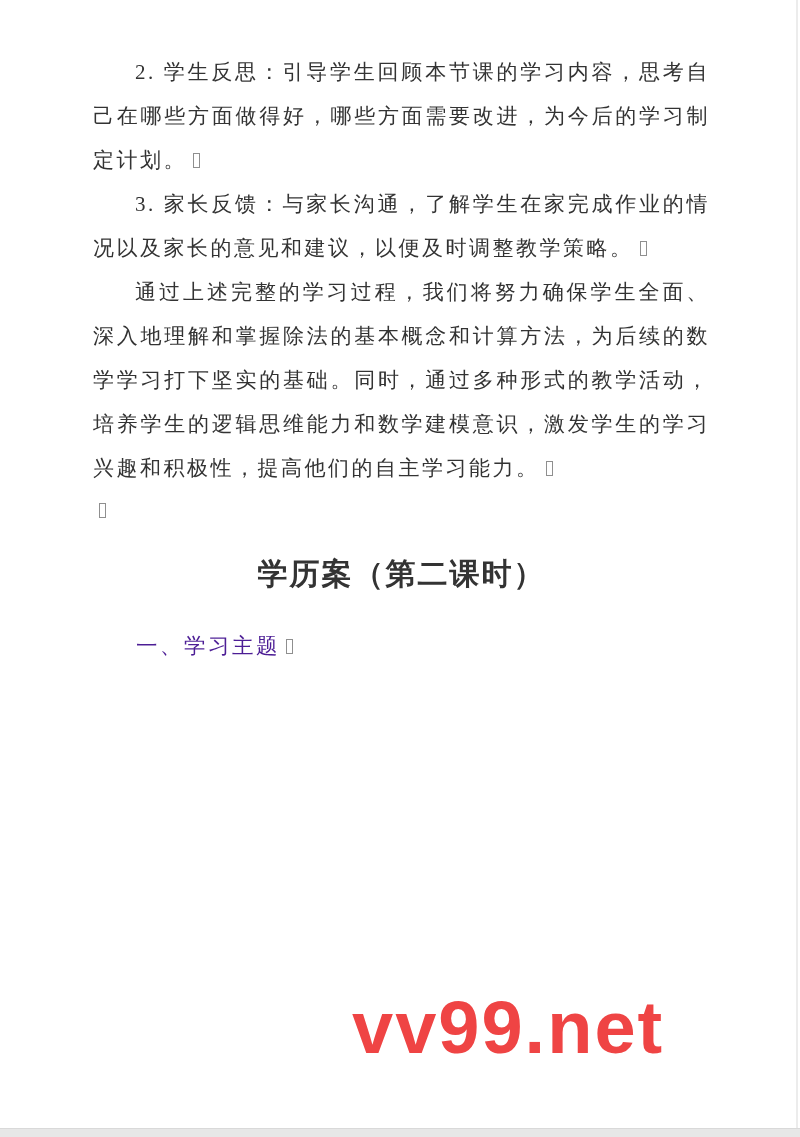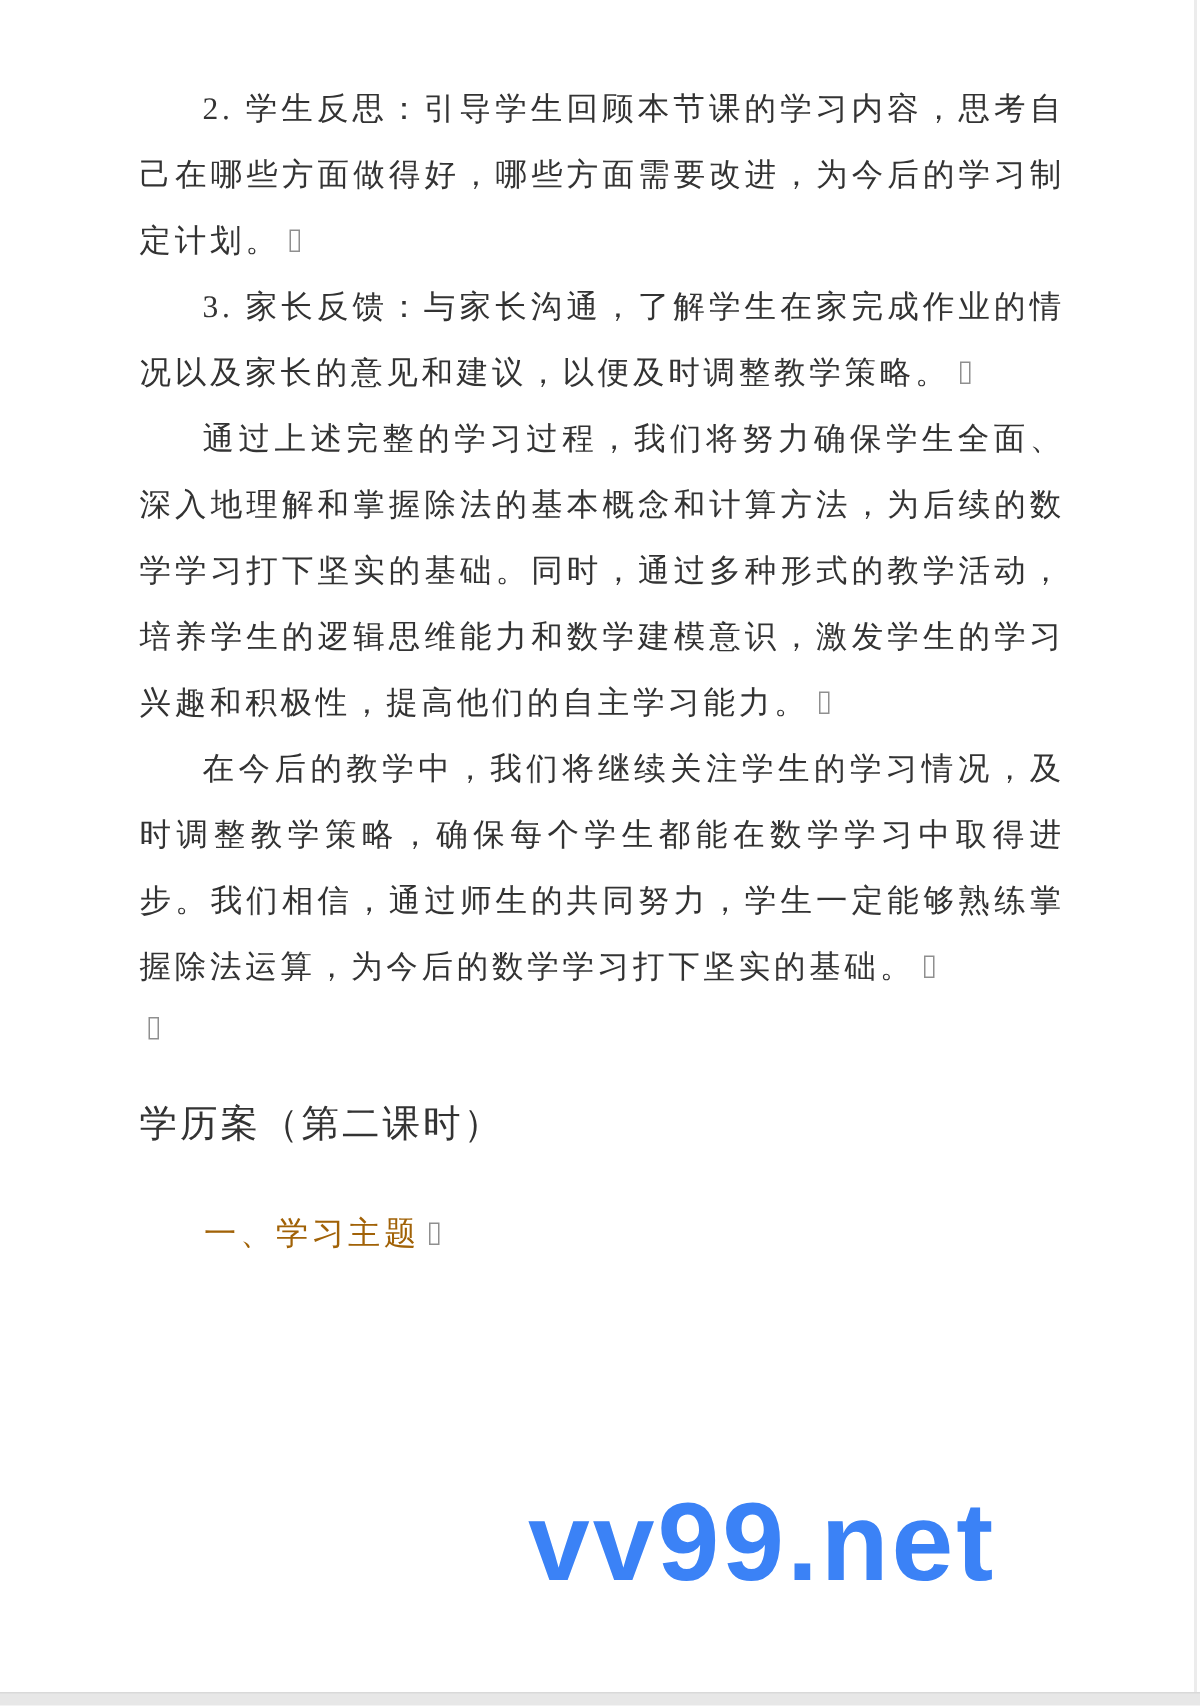--- a/index.html
+++ b/index.html
@@ -30,54 +30,55 @@
     letter-spacing: 2.5px;
     text-align: justify;
     text-indent: 2em;
     color: #333333;
   }
   p.empty {
     line-height: 44px;
     height: 44px;
   }
   h1.heading {
-    font-size: 25px;
-    font-weight: normal;
+    font-size: 30px;
+    font-weight: bold;
     line-height: 56px;
     letter-spacing: 2px;
+    text-align: center;
     color: #333333;
     margin-top: 12px;
     margin-bottom: 22px;
   }
   p.subheading {
     font-size: 21.5px;
     line-height: 44px;
     letter-spacing: 2.5px;
     text-indent: 2em;
-    color: #a16207;
+    color: #4c1d95;
     margin-bottom: 2px;
   }
   .pmark {
     display: inline-block;
     width: 7px;
     height: 15px;
     border: 1px solid #8f8f8f;
     margin-left: 6px;
     vertical-align: -1px;
   }
   .watermark {
     position: absolute;
     left: 352px;
     top: 985px;
     z-index: 0;
     font-family: "Liberation Sans", sans-serif;
     font-weight: bold;
     font-size: 74px;
     letter-spacing: 2px;
-    color: #3b82f6;
+    color: #ef4444;
     user-select: none;
   }
   .right-edge {
     position: absolute;
     top: 0;
     left: 796px;
     width: 2px;
     height: 1130px;
     background: #ececec;
     z-index: 3;
@@ -96,21 +97,20 @@
 </head>
 <body>
 
 <div class="page">
   <div class="watermark">vv99.net</div>
 
   <div class="content">
       <p class="body"><span>2. 学生反思：引导学生回顾本节课的学习内容，思考自己在哪些方面做得好，哪些方面需要改进，为今后的学习制定计划。</span><span class="pmark"></span></p>
       <p class="body"><span>3. 家长反馈：与家长沟通，了解学生在家完成作业的情况以及家长的意见和建议，以便及时调整教学策略。</span><span class="pmark"></span></p>
       <p class="body"><span>通过上述完整的学习过程，我们将努力确保学生全面、深入地理解和掌握除法的基本概念和计算方法，为后续的数学学习打下坚实的基础。同时，通过多种形式的教学活动，培养学生的逻辑思维能力和数学建模意识，激发学生的学习兴趣和积极性，提高他们的自主学习能力。</span><span class="pmark"></span></p>
-      <p class="body"><span>在今后的教学中，我们将继续关注学生的学习情况，及时调整教学策略，确保每个学生都能在数学学习中取得进步。我们相信，通过师生的共同努力，学生一定能够熟练掌握除法运算，为今后的数学学习打下坚实的基础。</span><span class="pmark"></span></p>
       <p class="empty"><span></span><span class="pmark"></span></p>
       <h1 class="heading"><span>学历案（第二课时）</span></h1>
       <p class="subheading"><span>一、学习主题</span><span class="pmark"></span></p>
     </div>
 
   <div class="right-edge"></div>
   <div class="bottom-band"></div>
 </div>
 
 </body></html>

